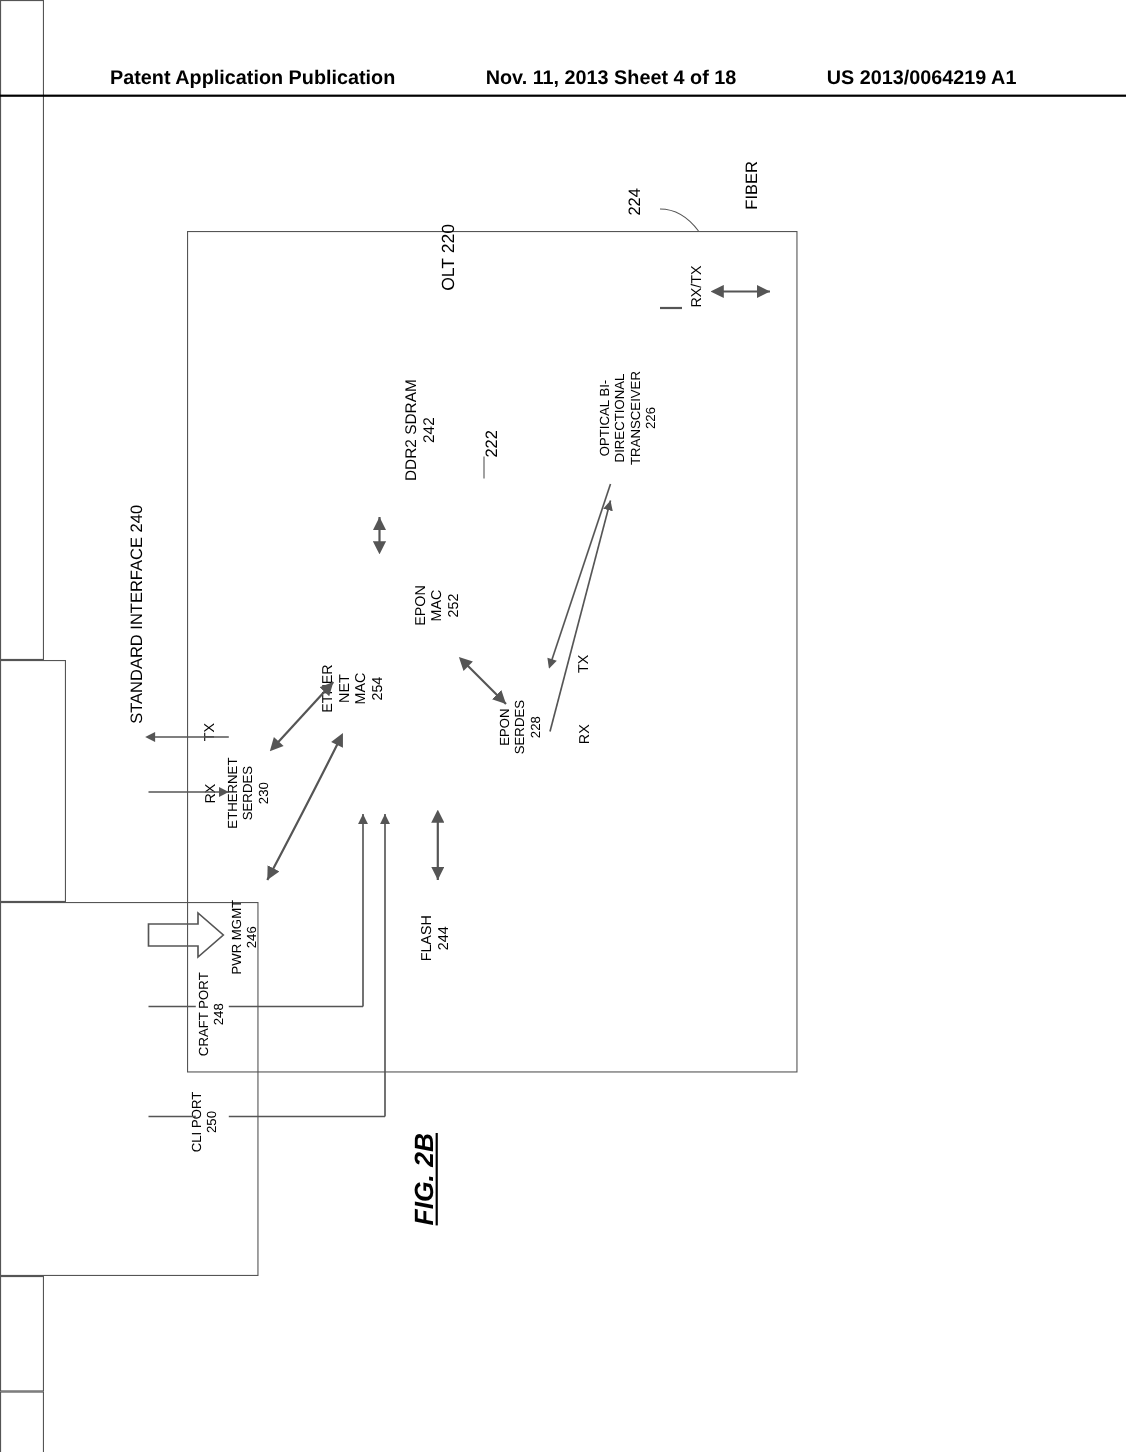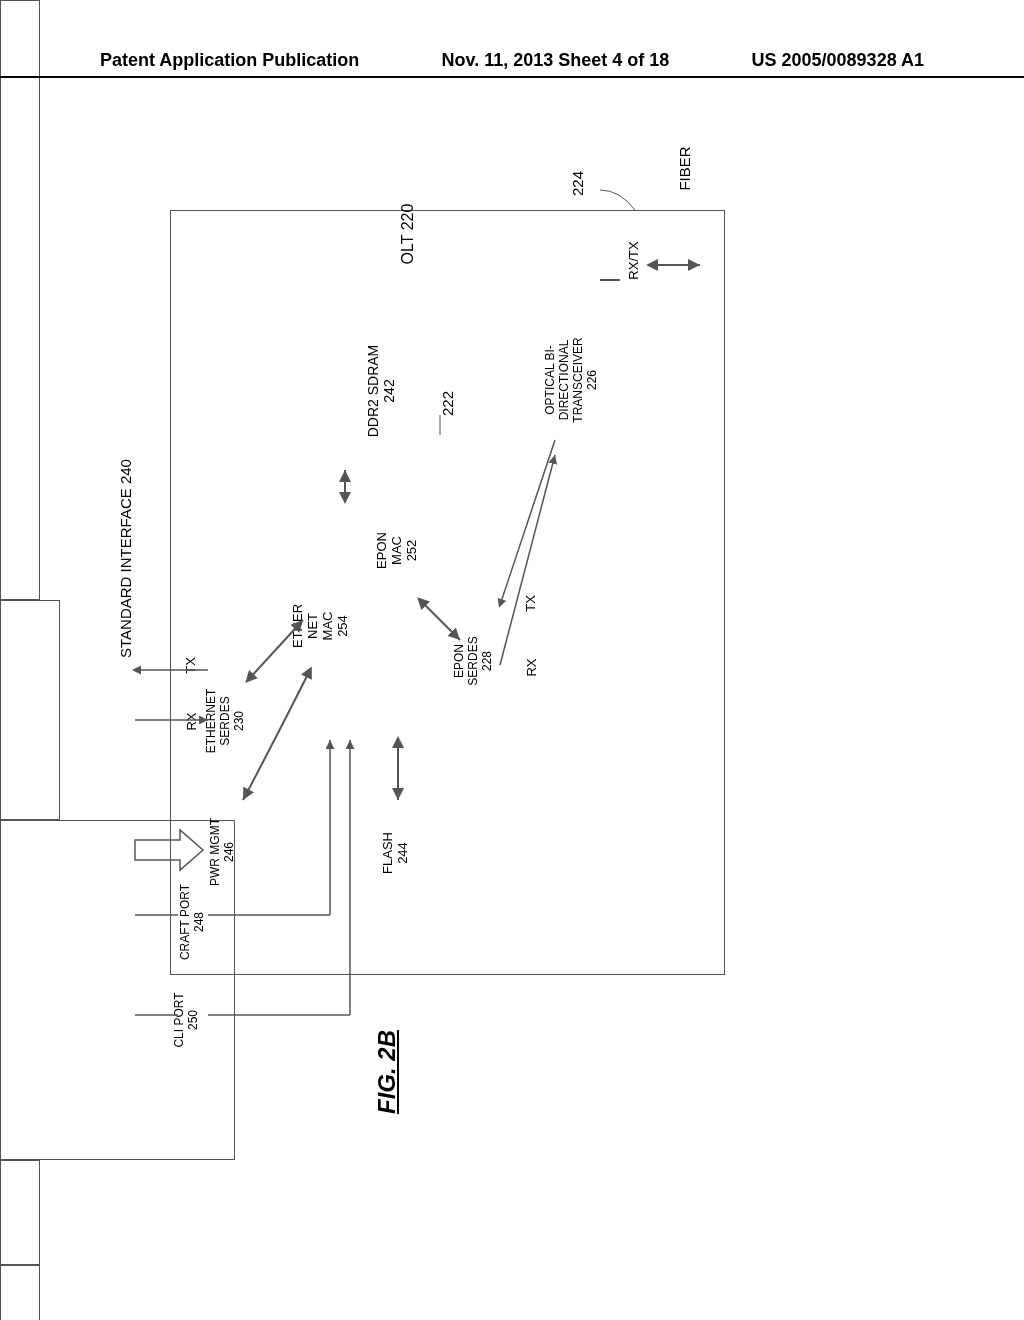--- a/index.html
+++ b/index.html
@@ -11,21 +11,21 @@
     position: relative;
   }
   .page {
     position: absolute;
     top: 0; left: 0;
     width: 1024px;
     height: 1320px;
   }
   .header {
     position: absolute;
-    top: 76px;
+    top: 86px;
     left: 0;
     width: 100%;
     border-top: 2px solid #000;
     display: flex;
     justify-content: space-between;
     font-size: 18px;
     font-weight: bold;
     padding: 0 100px;
   }
   .header span { position: relative; top: -28px; }
@@ -70,21 +70,21 @@
   .rx2 { position:absolute; left:522px; top:660px; transform: rotate(-90deg); font-size:13px;}
 </style>
 </head>
 <body>
 
 <div class="page">
 
   <div class="header">
     <span>Patent Application Publication</span>
     <span>Nov. 11, 2013  Sheet 4 of 18</span>
-    <span>US 2005/0089328 A1</span>
+    <span>US 2013/0064219 A1</span>
   </div>
 
   <div class="box olt"></div>
   <div class="rotated oltlabel">OLT 220</div>
 
   <div class="std"></div>
   <div class="rotated" style="left:10px; top:550px; font-size:15px; width:230px;">STANDARD INTERFACE 240</div>
 
   <div class="ddr2"></div>
   <div class="rotated" style="left:335px; top:375px; font-size:14px;">DDR2 SDRAM

